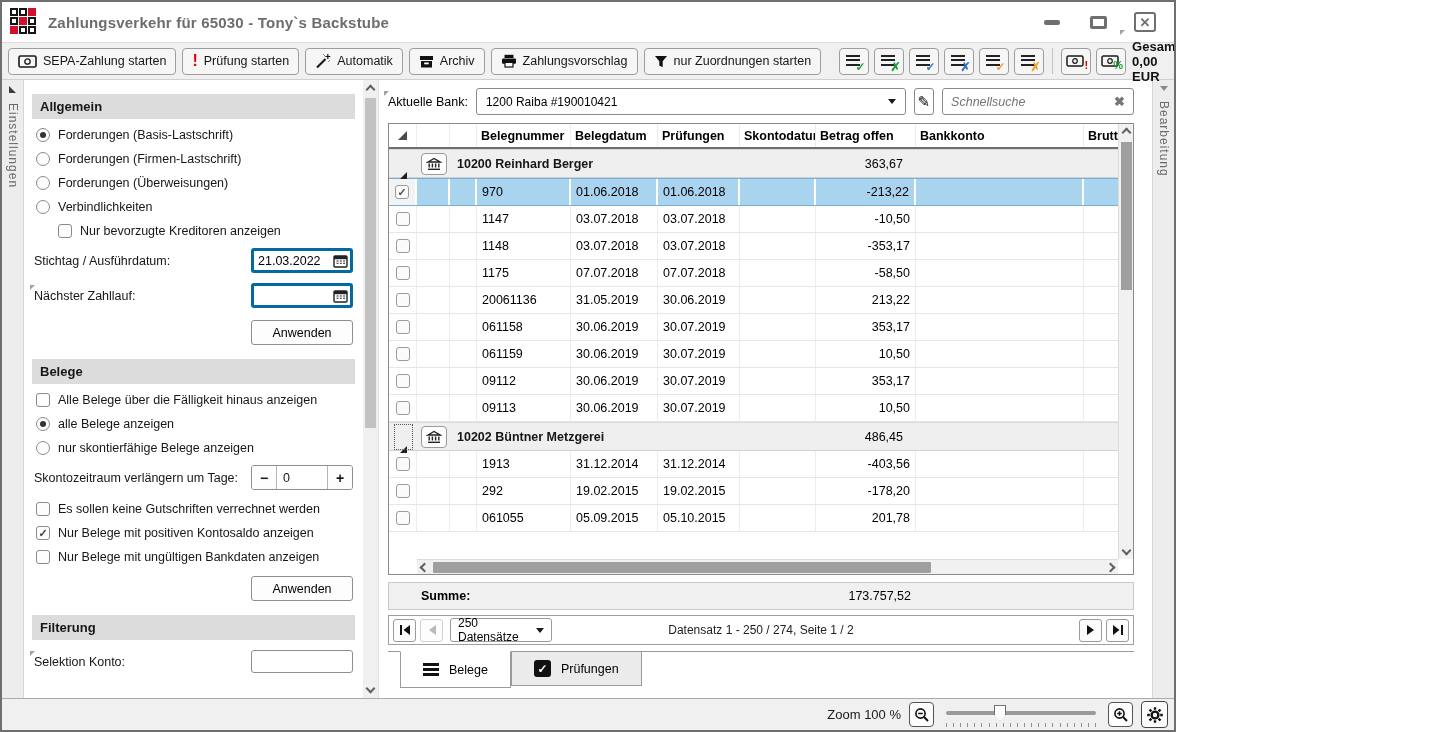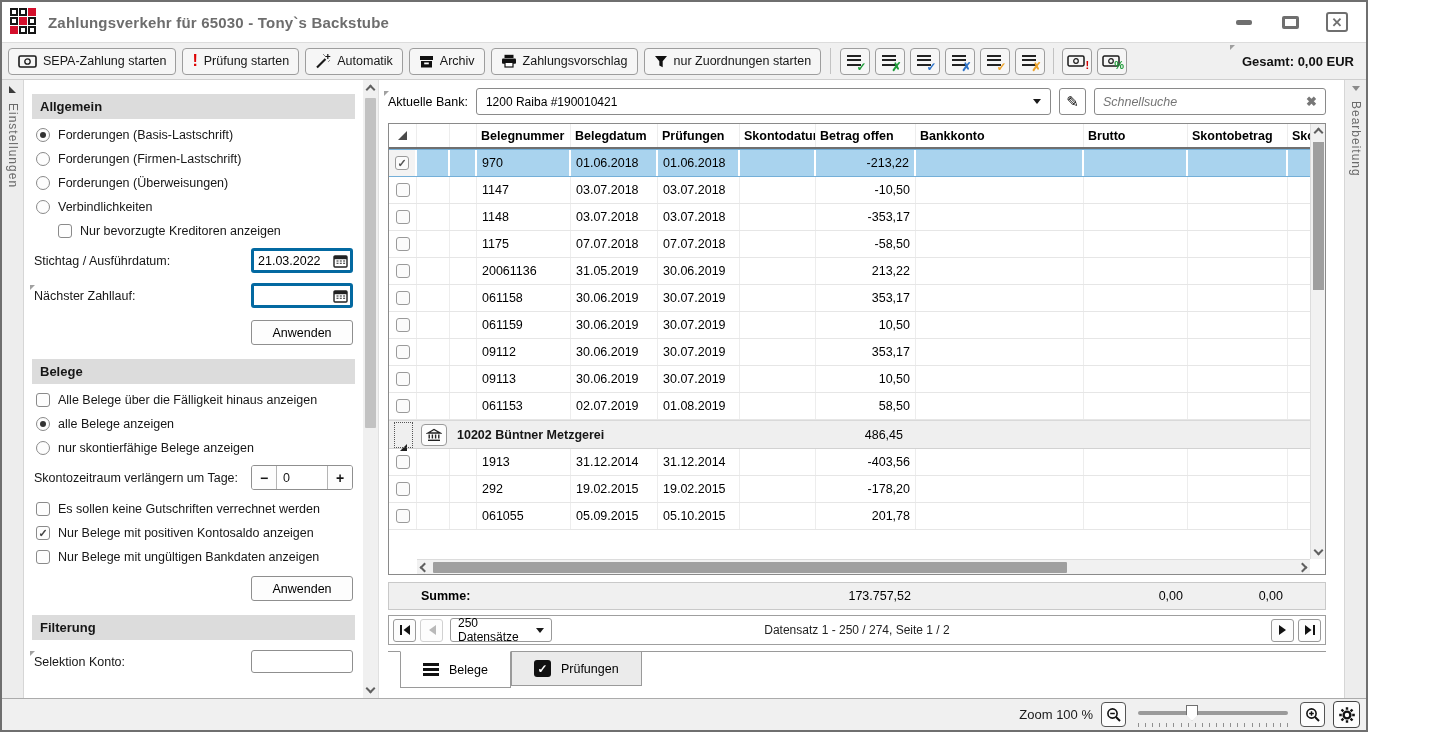--- a/index.html
+++ b/index.html
@@ -1,17 +1,17 @@
 <!DOCTYPE html>
 <html><head>
 <meta charset="utf-8">
 <style>
   * { box-sizing: border-box; margin: 0; padding: 0; }
   html,body { width:1440px; height:732px; font-family:"Liberation Sans", sans-serif; background:#fff; }
-  .window { width:1368px; height:732px; border:2px solid #6f6f6f; display:flex; flex-direction:column; background:#fde047; overflow:hidden; }
+  .window { width:1176px; height:732px; border:2px solid #6f6f6f; display:flex; flex-direction:column; background:#fde047; overflow:hidden; }
 
   
   .titlebar { height:40px; background:#fff; display:flex; align-items:center; padding:0 10px 0 8px; flex:0 0 auto; }
   .logo { width:28px; height:28px; display:grid; grid-template-columns:repeat(3,8px); grid-template-rows:repeat(3,8px); gap:1px; margin-right:10px; }
   .logo span { border:2px solid #151515; background:#fff; }
   .logo span.red { background:#d40f2c; border-color:#d40f2c; }
   .wtitle { font-size:15px; font-weight:bold; color:#6d6d6d; letter-spacing:.2px; }
   .wincontrols { margin-left:auto; display:flex; gap:26px; align-items:center; padding-right:8px; }
   .wc { width:20px; height:20px; display:flex; align-items:center; justify-content:center; cursor:pointer; }
   .wc-min i { width:16px; height:5px; background:#6f6f6f; border-radius:2px; display:block; }
@@ -448,20 +448,36 @@
               <div class="hcell c5">Prüfungen</div>
               <div class="hcell c6">Skontodatum</div>
               <div class="hcell c7">Betrag offen</div>
               <div class="hcell c8">Bankkonto</div>
               <div class="hcell c9">Brutto</div>
               <div class="hcell c10">Skontobetrag</div>
               <div class="hcell c11">Skonto %</div>
               <div class="hcell c12">Netto</div>
             </div>
           <div id="grid-body">
+              <div class="grow grp">
+                <div class="g-collapse">
+                  <span class=""><span class="tri-grp"></span></span>
+                </div>
+                <div class="bankbtn">
+                  <svg width="16" height="14" viewBox="0 0 16 14">
+                    <g stroke="#222" fill="none" stroke-width="1.4">
+                      <path d="M2 5 L8 1.5 L14 5 Z"></path>
+                      <path d="M3.2 6.5v4M6.4 6.5v4M9.6 6.5v4M12.8 6.5v4"></path>
+                      <path d="M2 12.3h12"></path>
+                    </g>
+                  </svg>
+                </div>
+                <div class="g-label">10200 Reinhard Berger</div>
+                <div class="g-total">363,67</div>
+              </div>
               <div class="grow drow sel">
                 <div class="cell c0">
                   <span class="gcheck on"></span>
                 </div>
                 <div class="cell c1"></div>
                 <div class="cell c2"></div>
                 <div class="cell c3">970</div>
                 <div class="cell c4">01.06.2018</div>
                 <div class="cell c5">01.06.2018</div>
                 <div class="cell c6"></div>
@@ -595,37 +611,20 @@
                 <div class="cell c0">
                   <span class="gcheck"></span>
                 </div>
                 <div class="cell c1"></div>
                 <div class="cell c2"></div>
                 <div class="cell c3">09113</div>
                 <div class="cell c4">30.06.2019</div>
                 <div class="cell c5">30.07.2019</div>
                 <div class="cell c6"></div>
                 <div class="cell c7 num">10,50</div>
-                <div class="cell c8"></div>
-                <div class="cell c9 num"></div>
-                <div class="cell c10 num"></div>
-                <div class="cell c11 num"></div>
-                <div class="cell c12 num"></div>
-              </div>
-              <div class="grow drow">
-                <div class="cell c0">
-                  <span class="gcheck"></span>
-                </div>
-                <div class="cell c1"></div>
-                <div class="cell c2"></div>
-                <div class="cell c3">061153</div>
-                <div class="cell c4">02.07.2019</div>
-                <div class="cell c5">01.08.2019</div>
-                <div class="cell c6"></div>
-                <div class="cell c7 num">58,50</div>
                 <div class="cell c8"></div>
                 <div class="cell c9 num"></div>
                 <div class="cell c10 num"></div>
                 <div class="cell c11 num"></div>
                 <div class="cell c12 num"></div>
               </div>
               <div class="grow grp">
                 <div class="g-collapse">
                   <span class="focusbox"><span class="tri-grp"></span></span>
                 </div>

